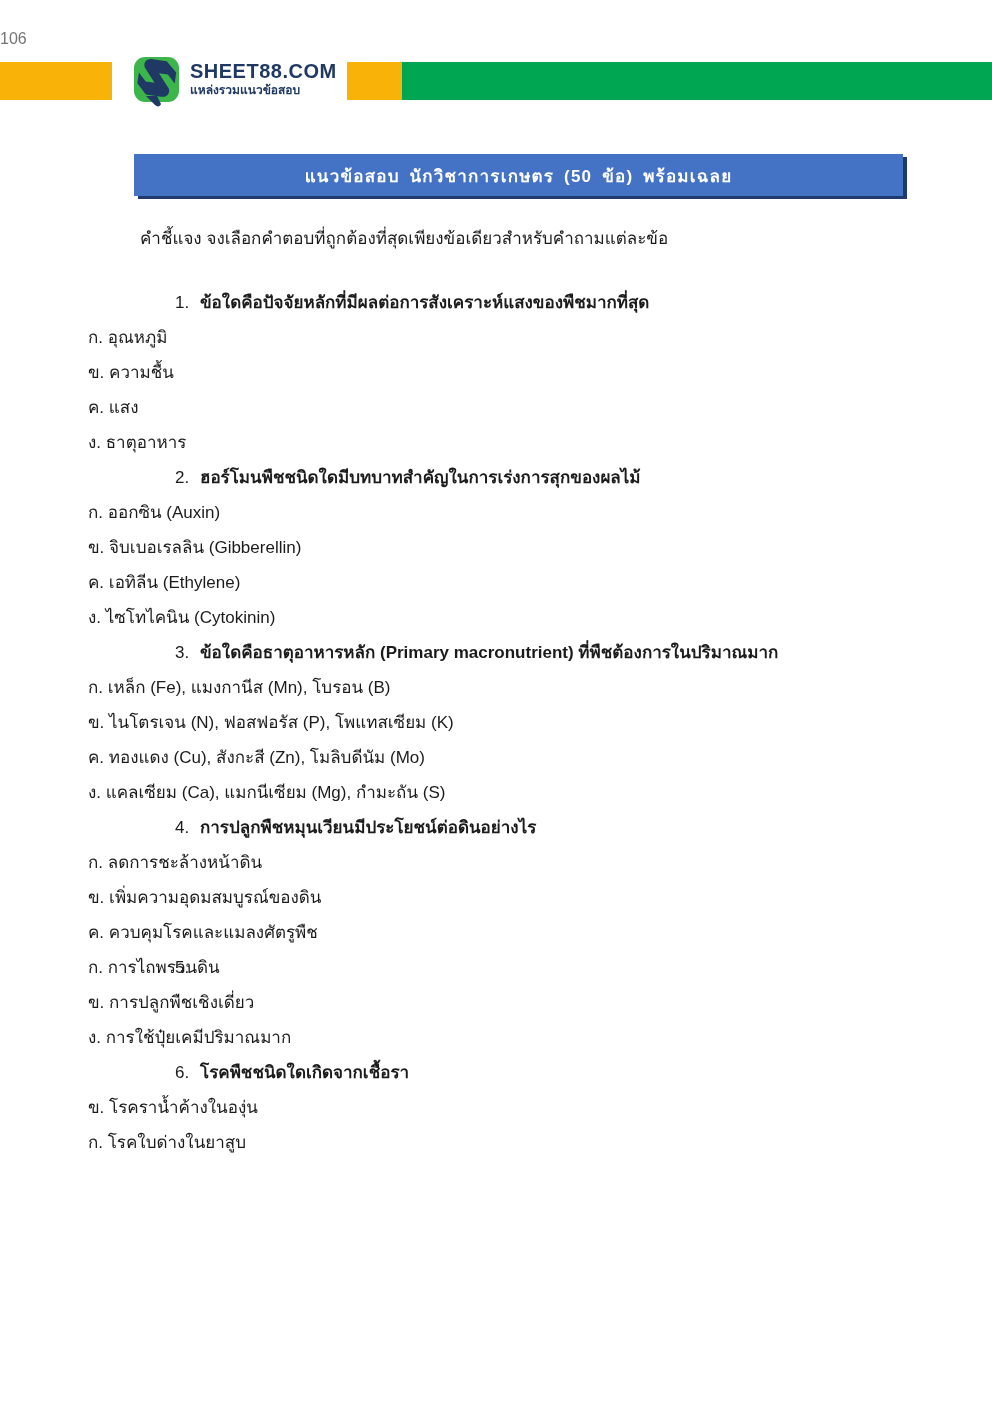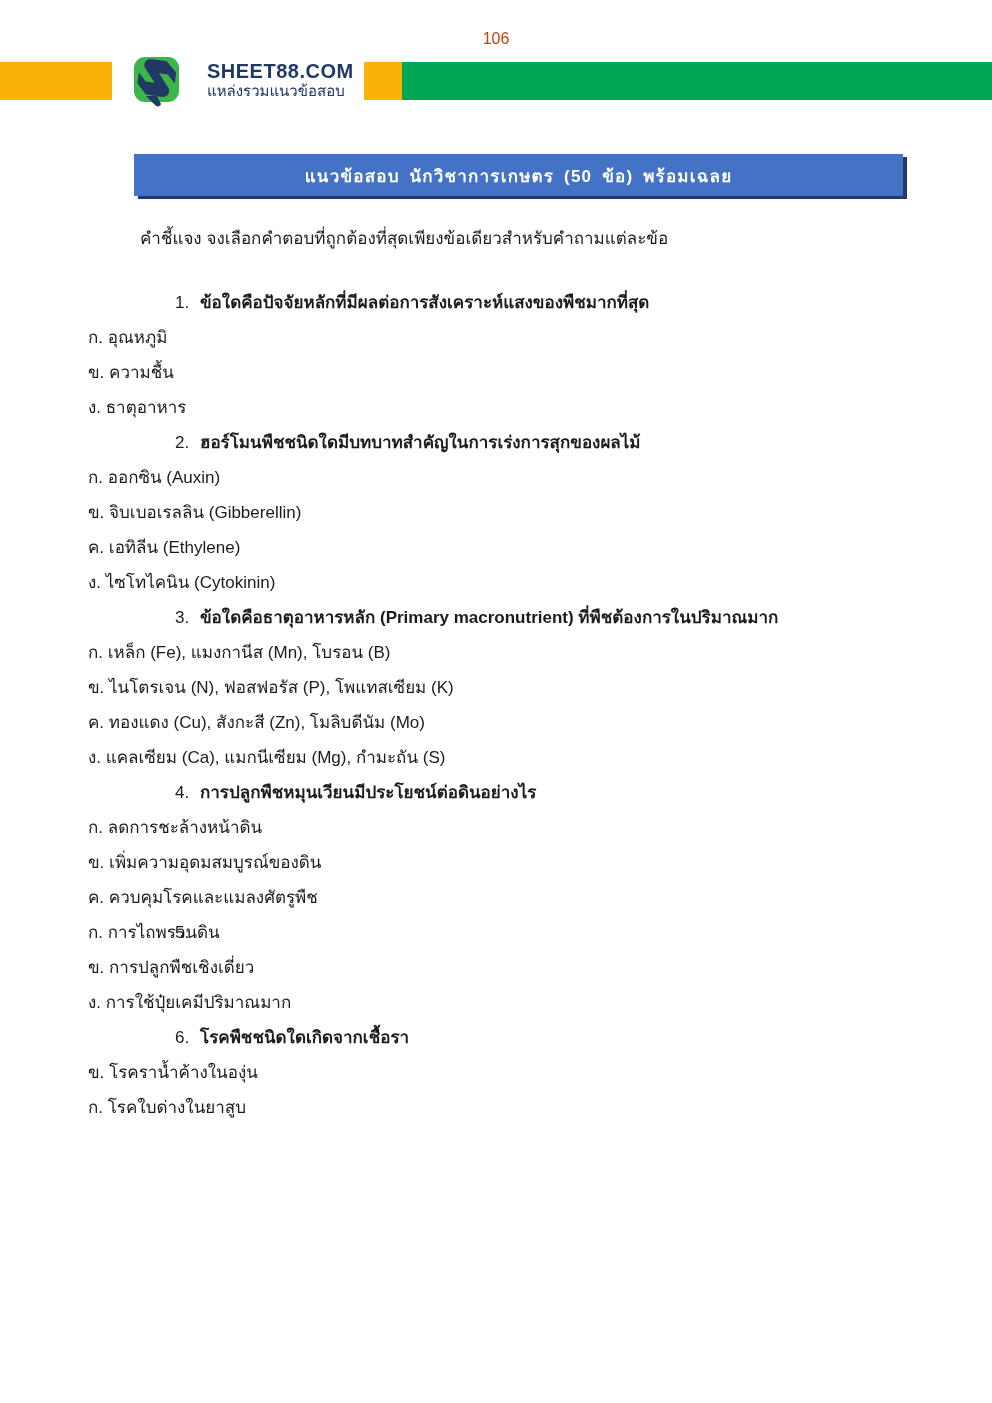--- a/index.html
+++ b/index.html
@@ -8,42 +8,42 @@
     width: 992px; height: 1403px;
     position: relative;
     overflow: hidden;
     font-family: "Liberation Sans", sans-serif;
     color: #1b1b1b;
   }
 
   
   .page-number {
     position: absolute; top: 30px; left: 0; width: 100%;
-    text-align: center; font-size: 16px; color: #c2410c;
+    font-size: 16px; color: #737373;
   }
 
   
   .band { position: absolute; top: 62px; height: 38px; }
   .band-yellow-left { left: 0; width: 112px; background: #F9B208; }
   .band-yellow-mid  { left: 337px; width: 65px; background: #F9B208; }
   .band-green       { left: 402px; width: 590px; background: #00A651; }
 
   .logo {
     position: absolute; left: 133px; top: 56px;
-    display: flex; align-items: flex-start; gap: 26px;
+    display: flex; align-items: flex-start; gap: 9px;
     background: #ffffff; padding-right: 10px;
   }
   .logo-mark { width: 48px; height: 52px; position: relative; flex: 0 0 auto; }
   .logo-texts { padding-top: 4px; }
   .logo-name {
     font-size: 20px; font-weight: bold; color: #1F3864;
     letter-spacing: 0.5px; line-height: 22px;
   }
   .logo-tagline {
-    font-size: 15px; font-weight: normal; color: #1F3864; line-height: 17px;
+    font-size: 12px; font-weight: bold; color: #1F3864; line-height: 17px;
   }
 
   
   .banner {
     position: absolute; left: 134px; top: 154px;
     width: 769px; height: 42px;
     background: #4472C4;
     box-shadow: 4px 3px 0 #1E3A6E;
     display: flex; align-items: center; justify-content: center;
   }
@@ -101,20 +101,21 @@
 
 <div class="question-list">
 
   <div class="question">
     <div class="q-head">
       <span class="q-num">1.</span>
       <span class="q-text">ข้อใดคือปัจจัยหลักที่มีผลต่อการสังเคราะห์แสงของพืชมากที่สุด</span>
     </div>
     <div class="opt">ก. อุณหภูมิ</div>
     <div class="opt">ข. ความชื้น</div>
+    <div class="opt">ค. แสง</div>
     <div class="opt">ง. ธาตุอาหาร</div>
   </div>
 
   <div class="question">
     <div class="q-head">
       <span class="q-num">2.</span>
       <span class="q-text">ฮอร์โมนพืชชนิดใดมีบทบาทสำคัญในการเร่งการสุกของผลไม้</span>
     </div>
     <div class="opt">ก. ออกซิน (Auxin)</div>
     <div class="opt">ข. จิบเบอเรลลิน (Gibberellin)</div>

